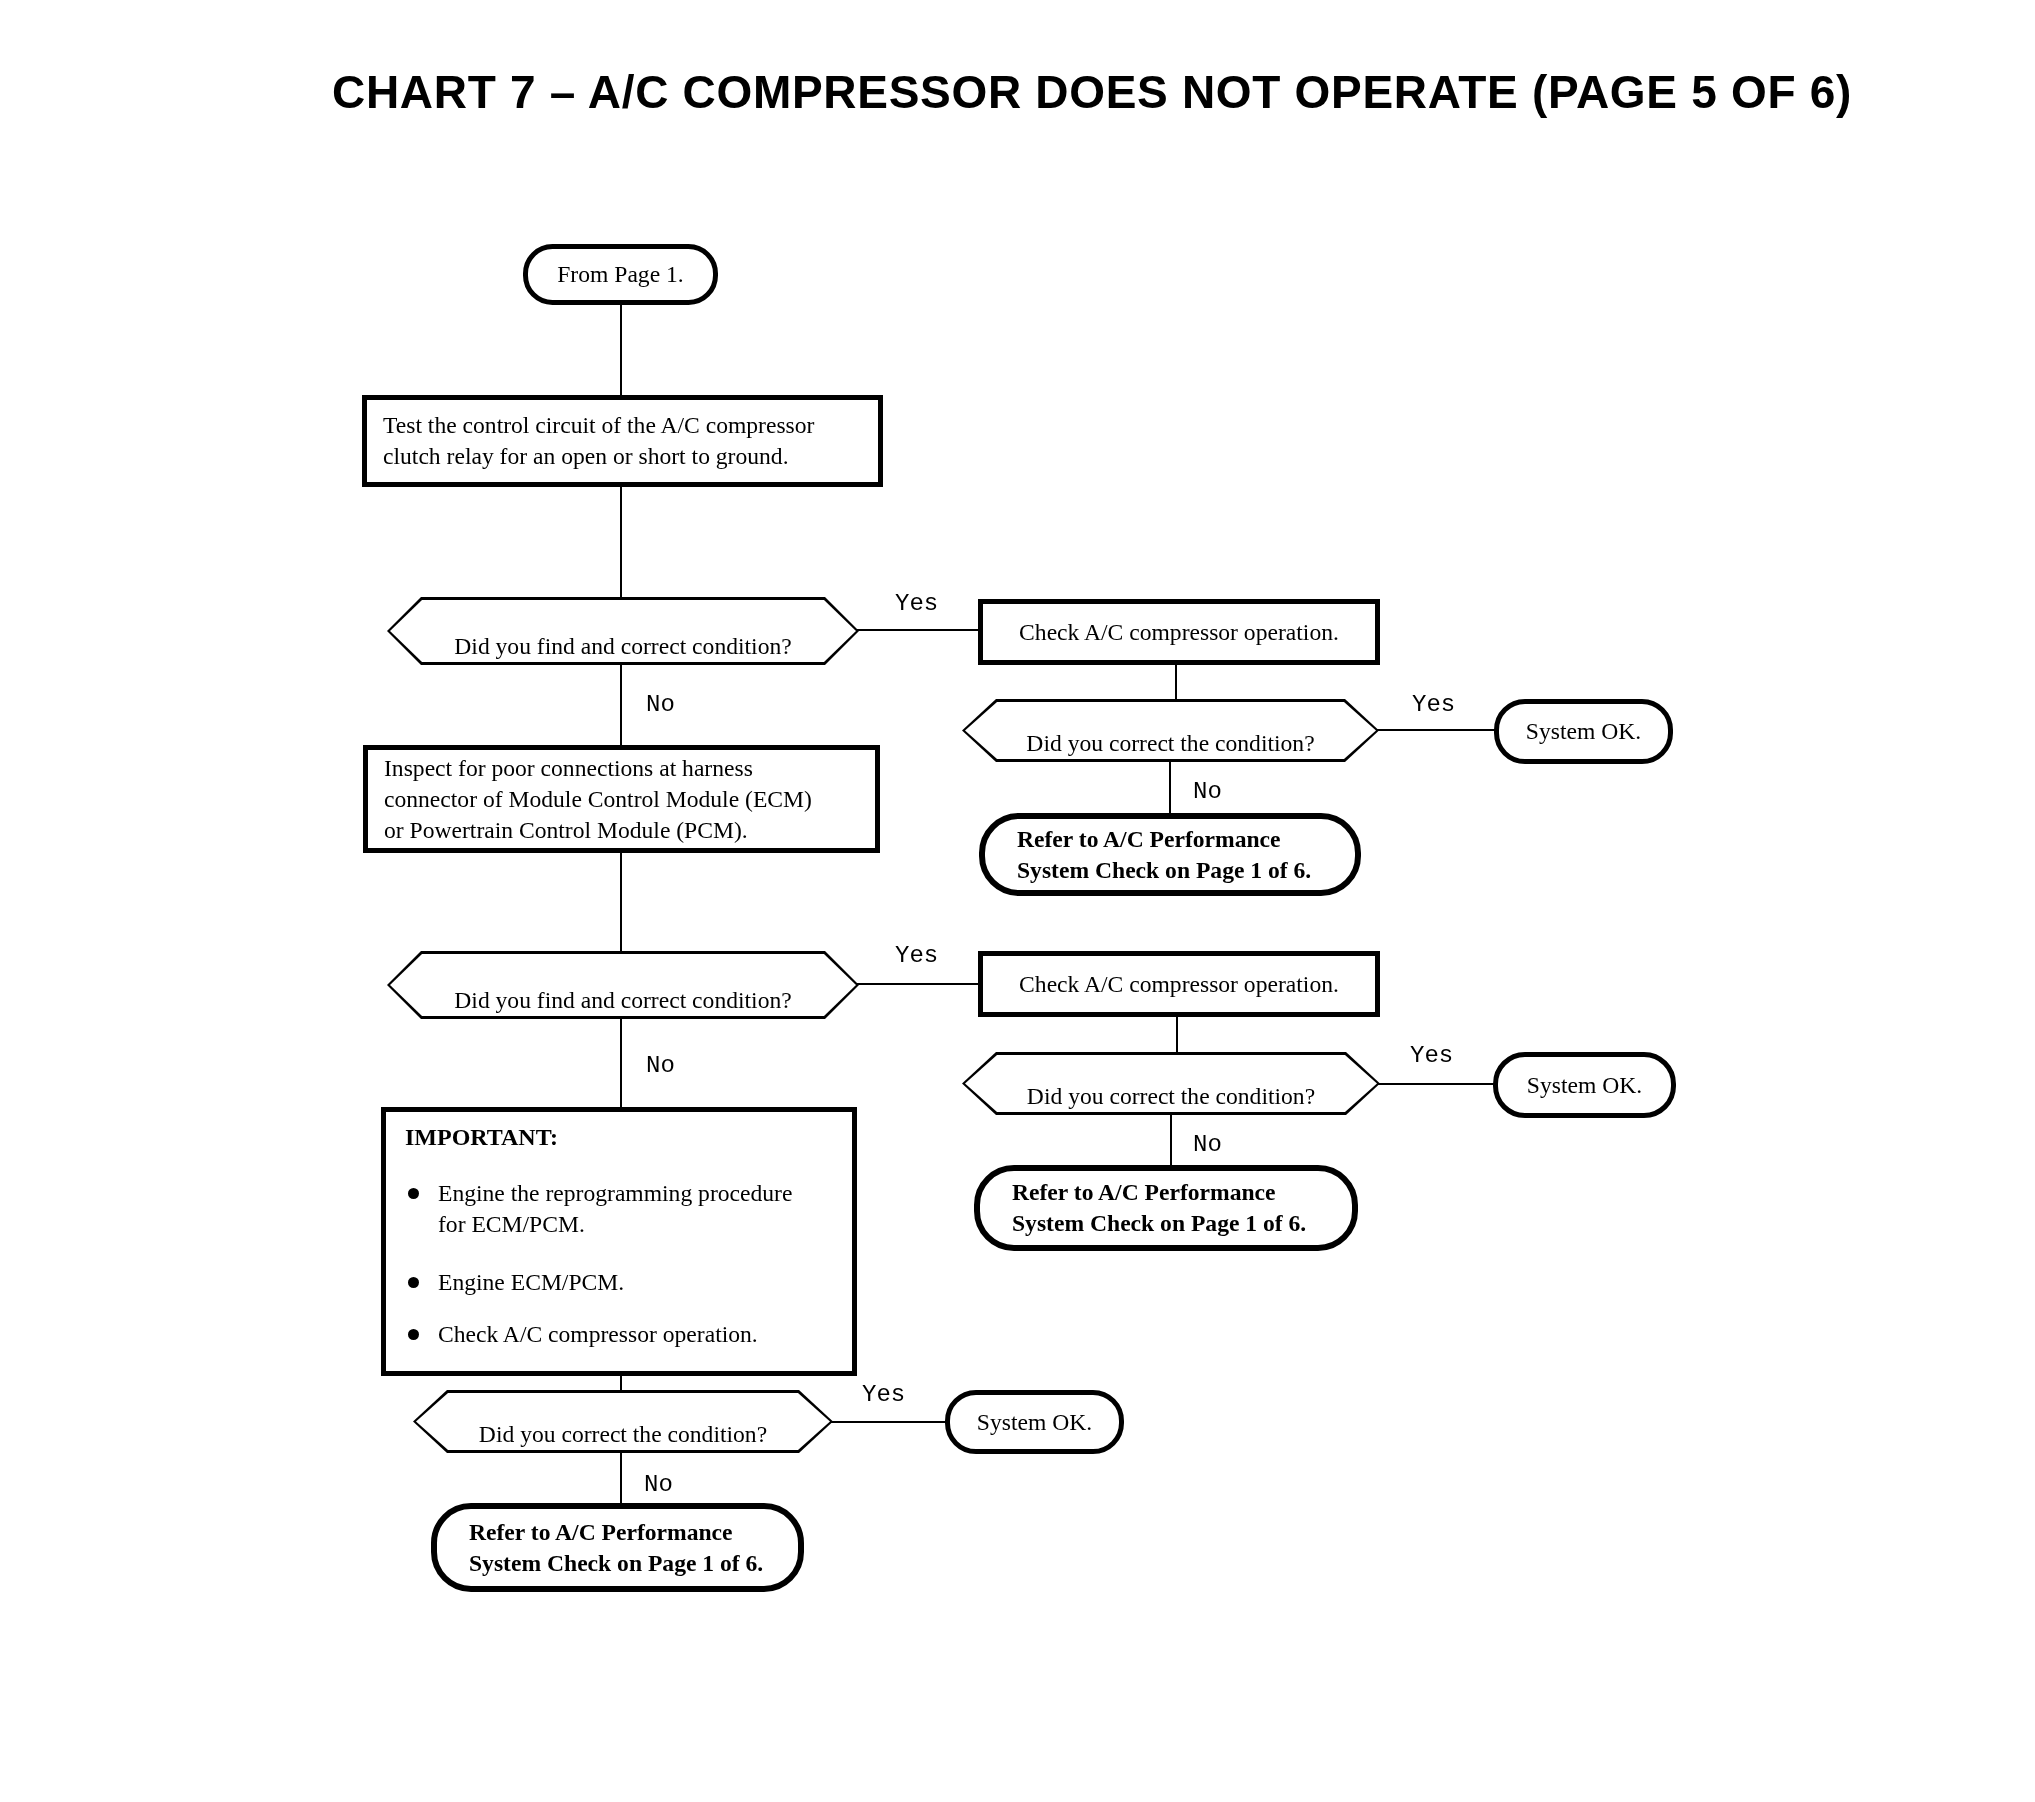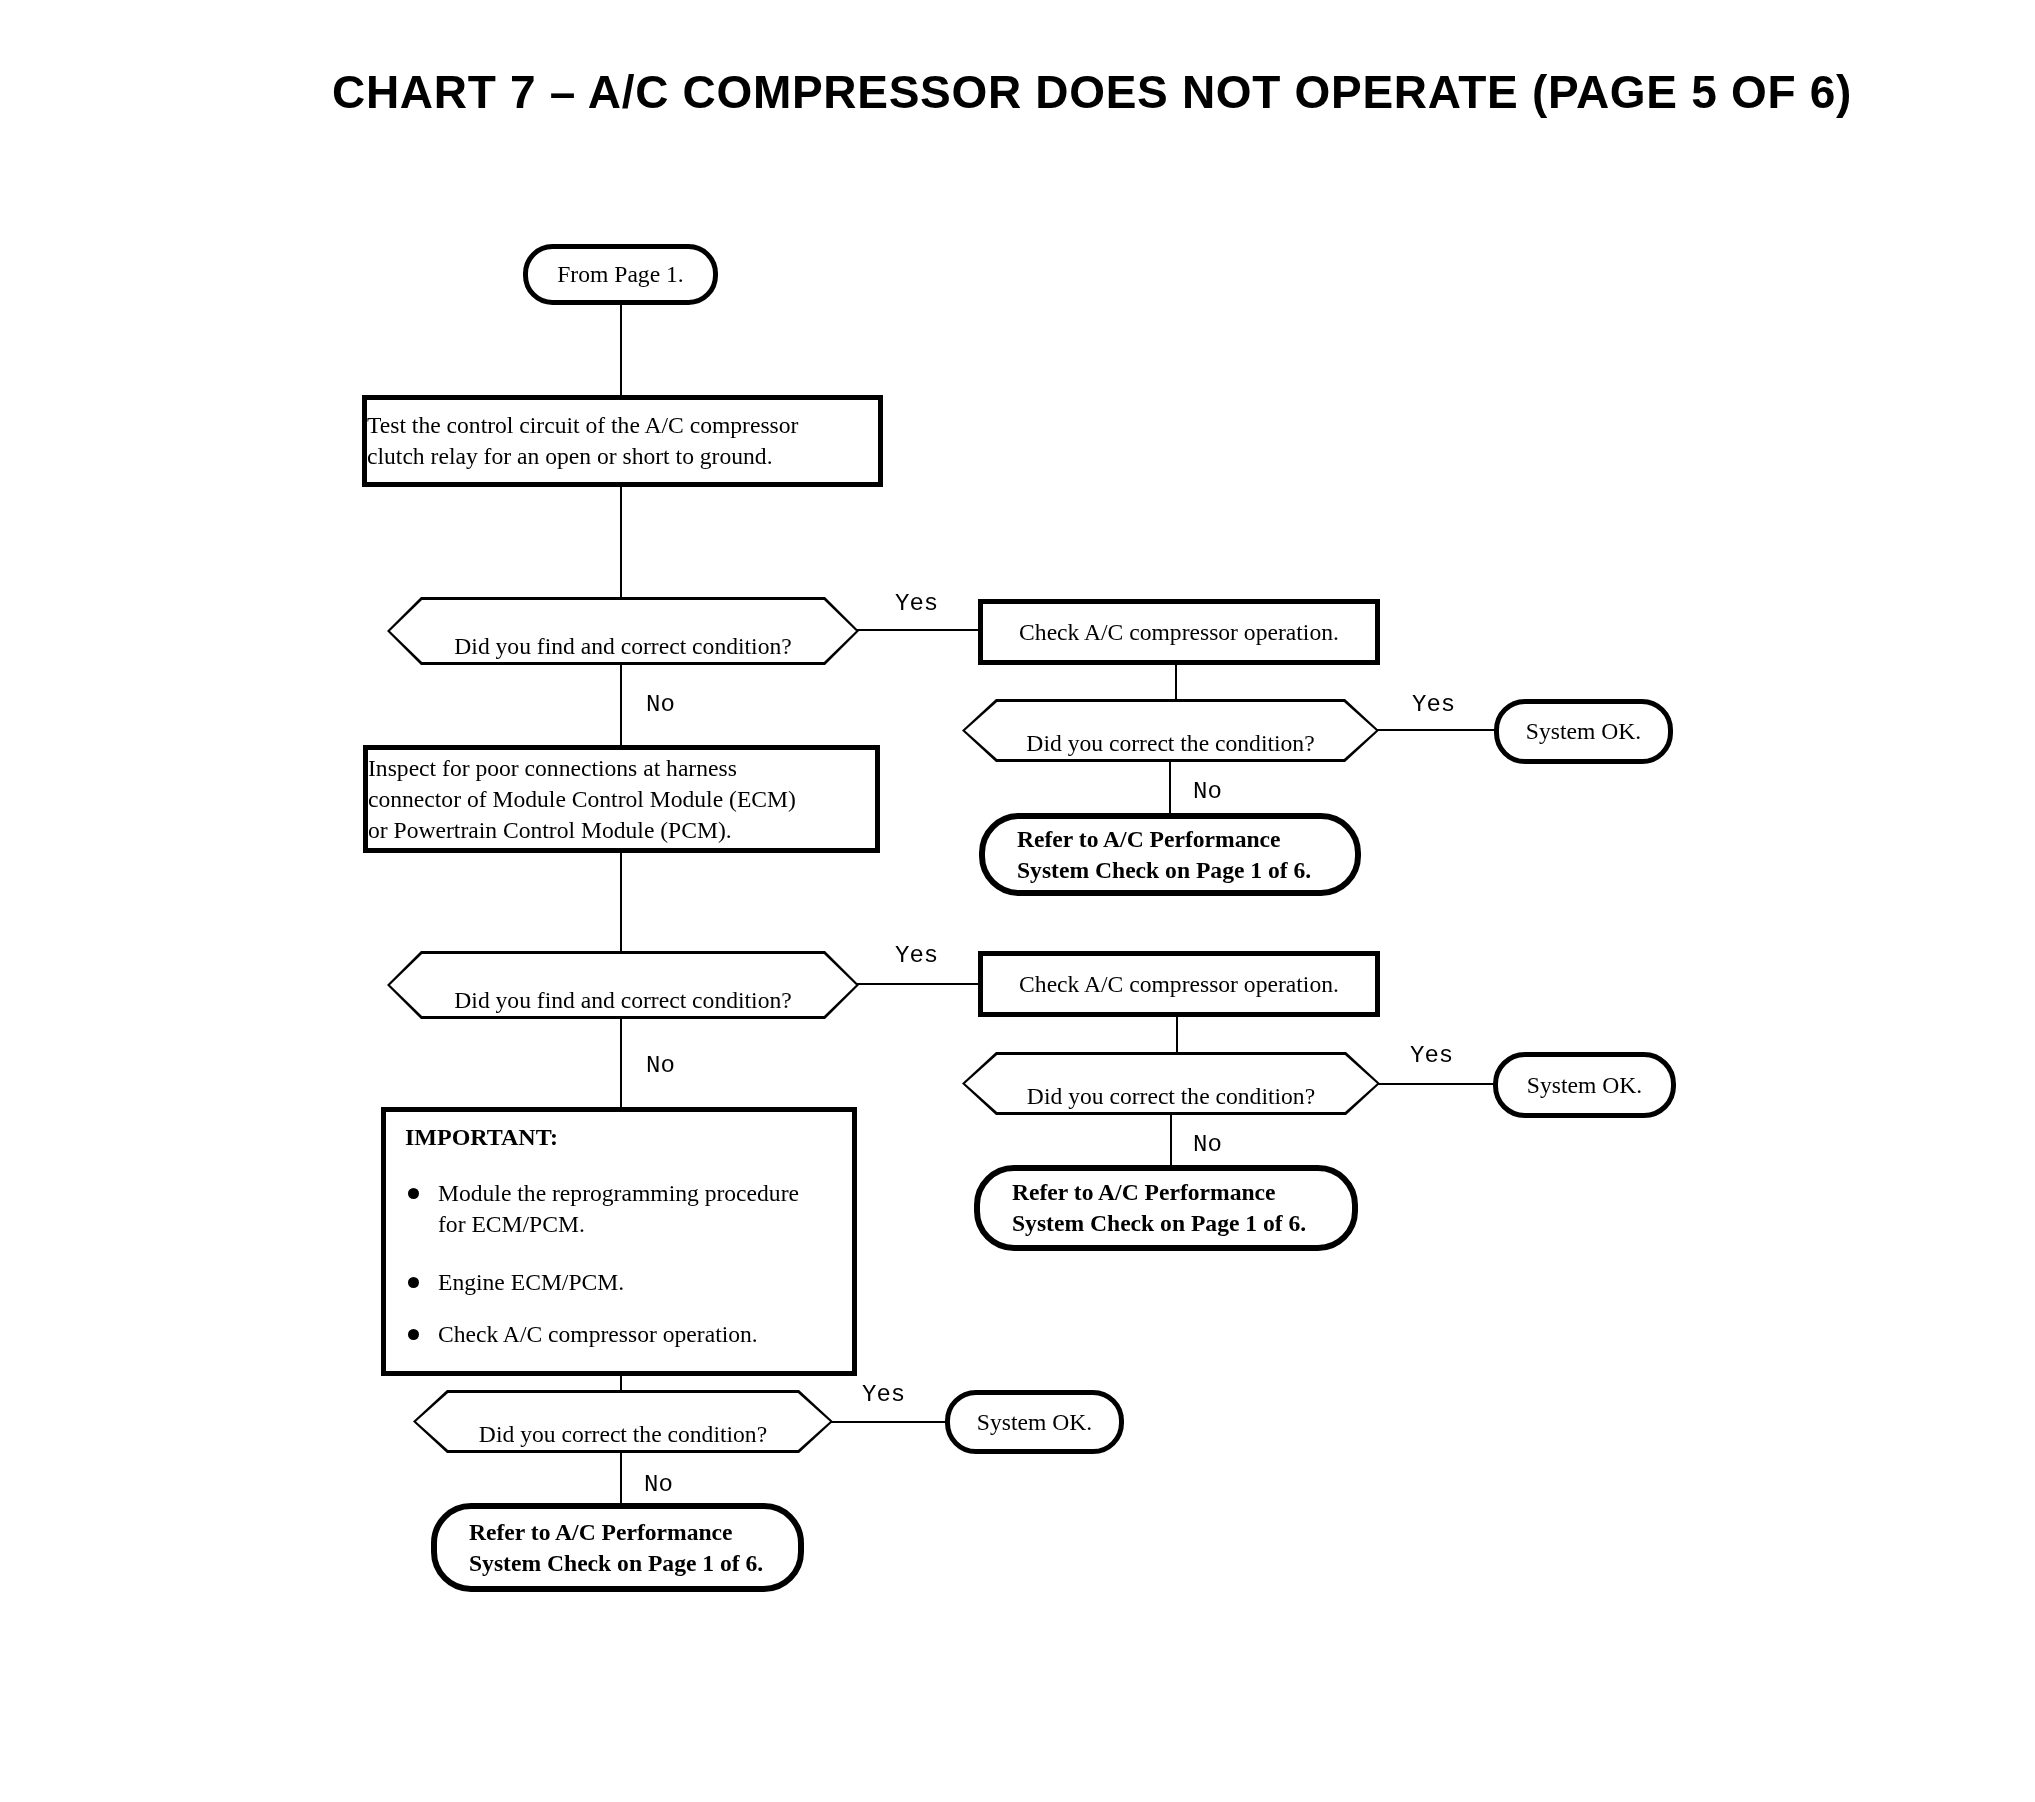--- a/index.html
+++ b/index.html
@@ -32,21 +32,21 @@
   .hex-inner { position:absolute; inset:3px; background:#fff;
     clip-path:polygon(0 50%, 32px 0, calc(100% - 32px) 0, 100% 50%, calc(100% - 32px) 100%, 32px 100%);
     display:flex; align-items:flex-end; justify-content:center;
   }
   .vline { position:absolute; width:2.2px; background:#000; }
   .hline { position:absolute; height:2.2px; background:#000; }
   .branch-label { position:absolute; font-size:24px; white-space:nowrap;font-family:Liberation Mono, monospace; }
   .imp-heading { position:absolute; font-size:24px; font-weight:bold; white-space:nowrap; }
   .bullet-row { position:absolute; display:flex; gap:19px; }
   .dot { width:11px; height:11px; border-radius:50%; background:#000; margin-top:9.6px; flex:0 0 auto; }
-  .pad-l { }
+  .pad-l { padding-left:16px; }
   .pad-refer { padding-left:32px;font-weight:bold; }
 </style>
 </head>
 <body>
 
 <div id="page">
 
   <div id="chart-title">CHART 7 – A/C COMPRESSOR DOES NOT OPERATE (PAGE 5 OF 6)</div>
 
   <div class="stadium" style="left:523px;top:244px;width:195px;height:61px;border-radius:29.5px">
@@ -138,21 +138,21 @@
 
   <div class="stadium big pad-refer" style="left:974px;top:1165px;width:384px;height:86px">
     <span class="node-text">Refer to A/C Performance
 System Check on Page 1 of 6.</span>
   </div>
 
   <div class="proc" style="left:381px;top:1107px;width:476px;height:269px">
     <div class="imp-heading" style="left:19px;top:11.8px">IMPORTANT:</div>
     <div class="bullet-row" style="left:22px;top:66px">
       <span class="dot"></span>
-      <span class="node-text">Module the reprogramming procedure
+      <span class="node-text">Engine the reprogramming procedure
 for ECM/PCM.</span>
     </div>
     <div class="bullet-row" style="left:22px;top:155px">
       <span class="dot"></span>
       <span class="node-text">Engine ECM/PCM.</span>
     </div>
     <div class="bullet-row" style="left:22px;top:207px">
       <span class="dot"></span>
       <span class="node-text">Check A/C compressor operation.</span>
     </div>

